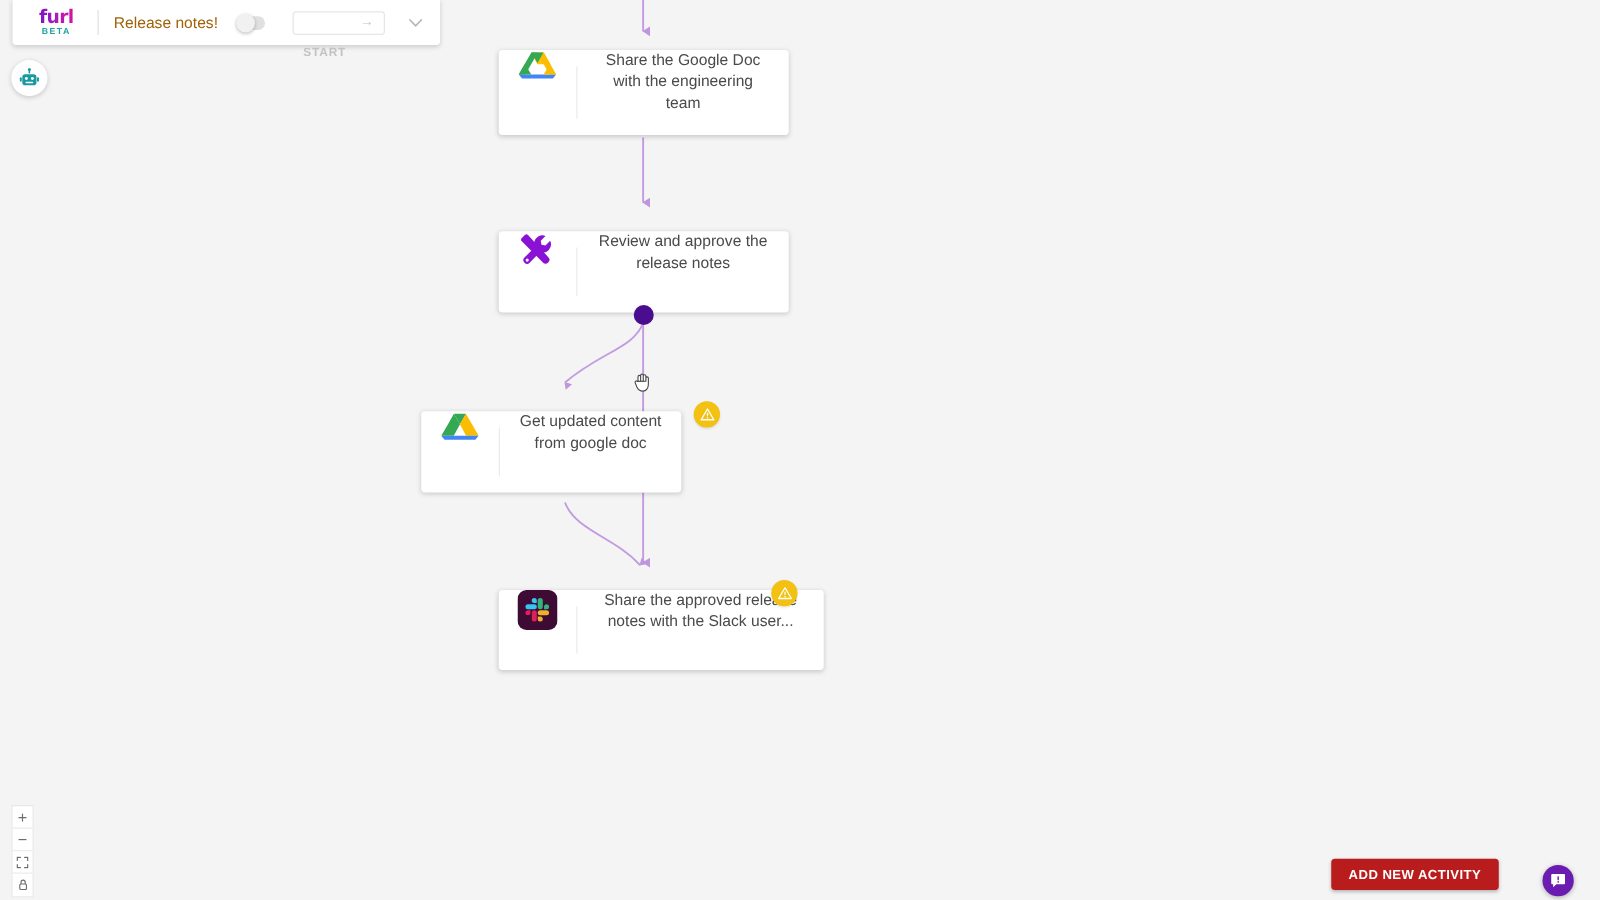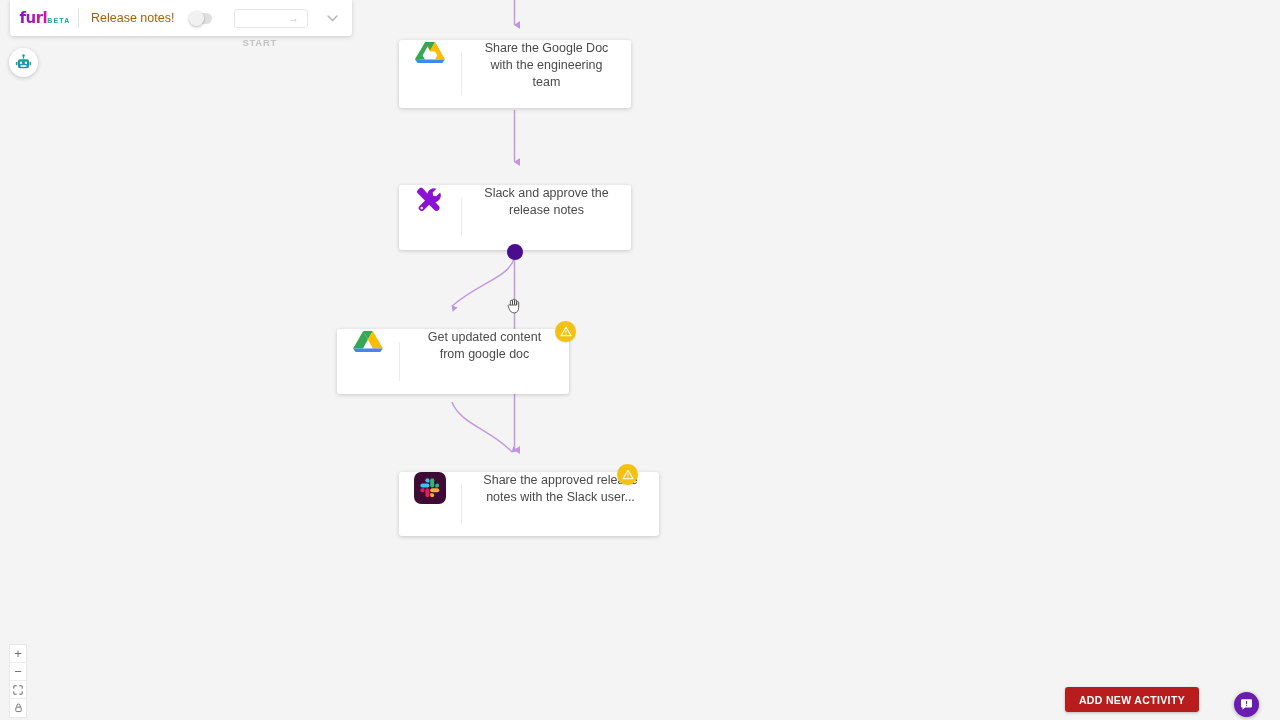--- a/index.html
+++ b/index.html
@@ -16,21 +16,21 @@
 
   
   .header-bar {
     position: absolute; left: 10px; top: 0; width: 342px; height: 36px;
     background: #ffffff;
     border-radius: 0 0 3px 3px;
     box-shadow: 0 1px 4px rgba(0,0,0,.17);
     display: flex; align-items: center;
     z-index: 40;
   }
-  .logo-wrap { display:flex; flex-direction:row; align-items:flex-end;
+  .logo-wrap { display:flex; flex-direction:column; align-items:center;
                justify-content:center; width:46px; margin-left:12px; }
   .logo-word { font-family:"DejaVu Sans", sans-serif; font-weight:bold;
                font-size:15px; line-height:14px; letter-spacing:-.5px;
                background:linear-gradient(90deg,#7b16c4 0%,#b21bb8 55%,#d4159f 100%);
                -webkit-background-clip:text; background-clip:text; color:transparent; }
   .logo-beta { font-size:7px; font-weight:bold; letter-spacing:1.2px;
                color:#1fa39b; line-height:9px; margin-top:1px; }
   .hdr-divider { width:1px; height:20px; background:#e2e2e2; margin:0 12px 0 10px; }
   .wf-title { font-size:12.5px; color:#a16207; flex:1; white-space:nowrap;
               overflow:hidden; text-overflow:ellipsis; }
@@ -65,21 +65,21 @@
     cursor:pointer;
   }
   .node .icon-cell { width:62px; display:flex; align-items:center;
                      justify-content:center; flex:none; }
   .node .sep { width:1px; align-self:stretch; margin:13px 0; background:#ececec; }
   .node .label { flex:1; text-align:center; font-size:12.5px; color:#4a4a4a;
                  line-height:17px; padding:0 14px; }
 
   .node.n1 { left:399px; top:40px;  width:232px; height:68px; }
   .node.n2 { left:399px; top:185px; width:232px; height:65px; }
-  .node.n3 { left:337px; top:329px; width:232px; height:65px; }
+  .node.n3 { left:337px; top:329px; width:208px; height:65px; }
   .node.n4 { left:399px; top:472px; width:260px; height:64px; }
 
   .warn-badge { position:absolute; width:21px; height:21px; border-radius:50%;
                 background:#f2c111; display:flex; align-items:center;
                 justify-content:center; z-index:20; cursor:pointer;
                 box-shadow:0 1px 2px rgba(0,0,0,.12); }
 
   .port-dot { position:absolute; width:16px; height:16px; border-radius:50%;
               background:#4a0d8f; z-index:15; cursor:pointer; }
 
@@ -202,21 +202,21 @@
                    a7.3 7.3 0 0 0-2.7-.6 z"></path>
           <path d="M7.6 4.1 L4.0 7.7 l15.3 15.6 3.6 3.6
                    a3.0 3.0 0 0 0 4.3-4.3 l-3.5-3.6 z" opacity="0"></path>
           <path d="M5.2 3.2 L2.6 5.8 a2 2 0 0 0 0 2.8 L20.6 26.6
                    a3.2 3.2 0 0 0 4.6-4.5 L7.9 3.2 a2 2 0 0 0-2.7 0z"></path>
         </g>
         <circle cx="7.2" cy="24.6" r="1.35" fill="#ffffff"></circle>
       </svg>
     </div>
     <div class="sep"></div>
-    <div class="label">Slack and approve the release notes</div>
+    <div class="label">Review and approve the release notes</div>
   </div>
   <div class="port-dot" style="left:507px; top:244px;"></div>
 
   <div class="node n3">
     <div class="icon-cell">
       <svg width="30" height="27" viewBox="0 0 48 42">
         <path d="M16.2 2.6 L31.6 2.6 L24 15.9 Z" fill="#34a853"></path>
         <path d="M16.2 2.6 L7.9 17.4 L0 30.6 L16 30.6 L24 15.9 Z" fill="#34a853"></path>
         <path d="M31.6 2.6 L47.8 30.6 L31.8 30.6 L23.9 16 Z" fill="#fbbc04"></path>
         <path d="M0 30.6 L47.8 30.6 L43.6 36 L4.2 36 Z" fill="#4285f4"></path>

